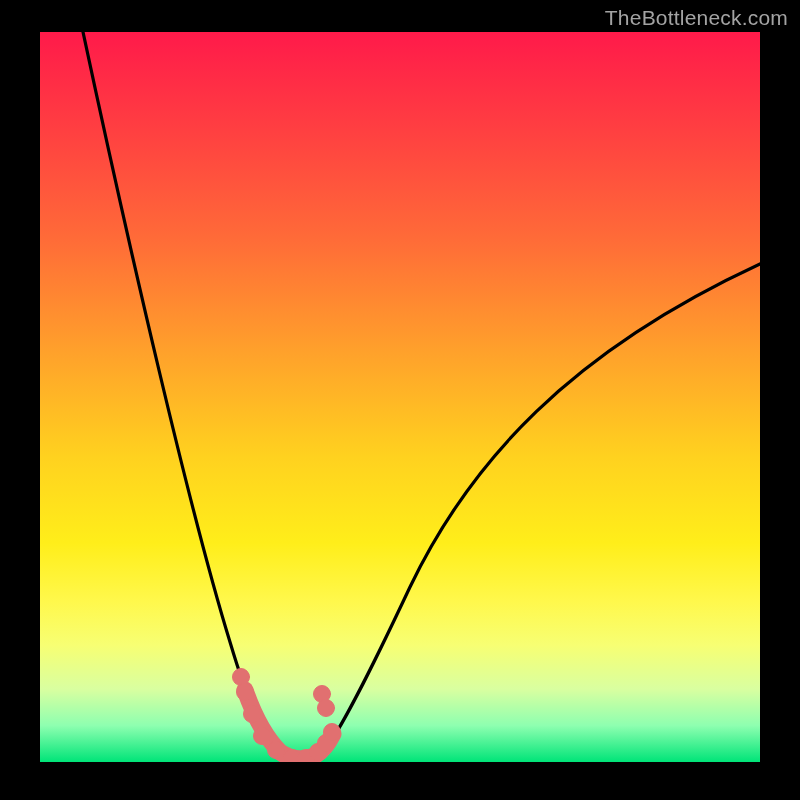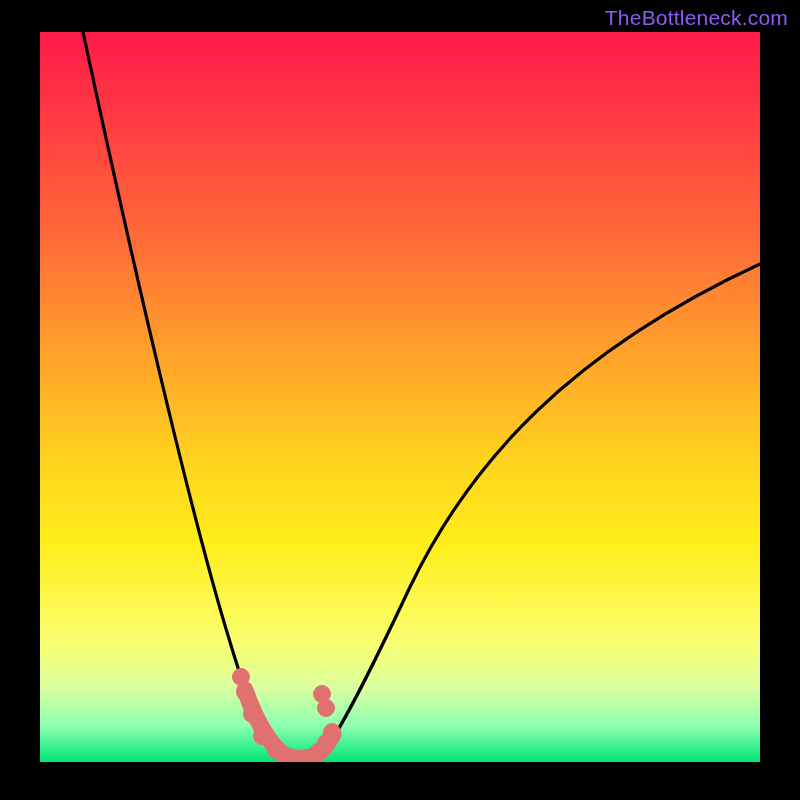--- a/index.html
+++ b/index.html
@@ -37,21 +37,21 @@
       #f7ff73 84%,
       #d9ffa0 90%,
       #8effb0 95%,
       #00e478 100%
     );
   }
   .watermark {
     position: absolute;
     top: 6px;
     right: 12px;
-    color: #8b5cf6;
+    color: #a3a3a3;
     font-size: 21px;
     letter-spacing: 0.2px;
     font-weight: 400;
   }
   svg.curves {
     position: absolute;
     left: 0;
     top: 0;
   }
 </style>

